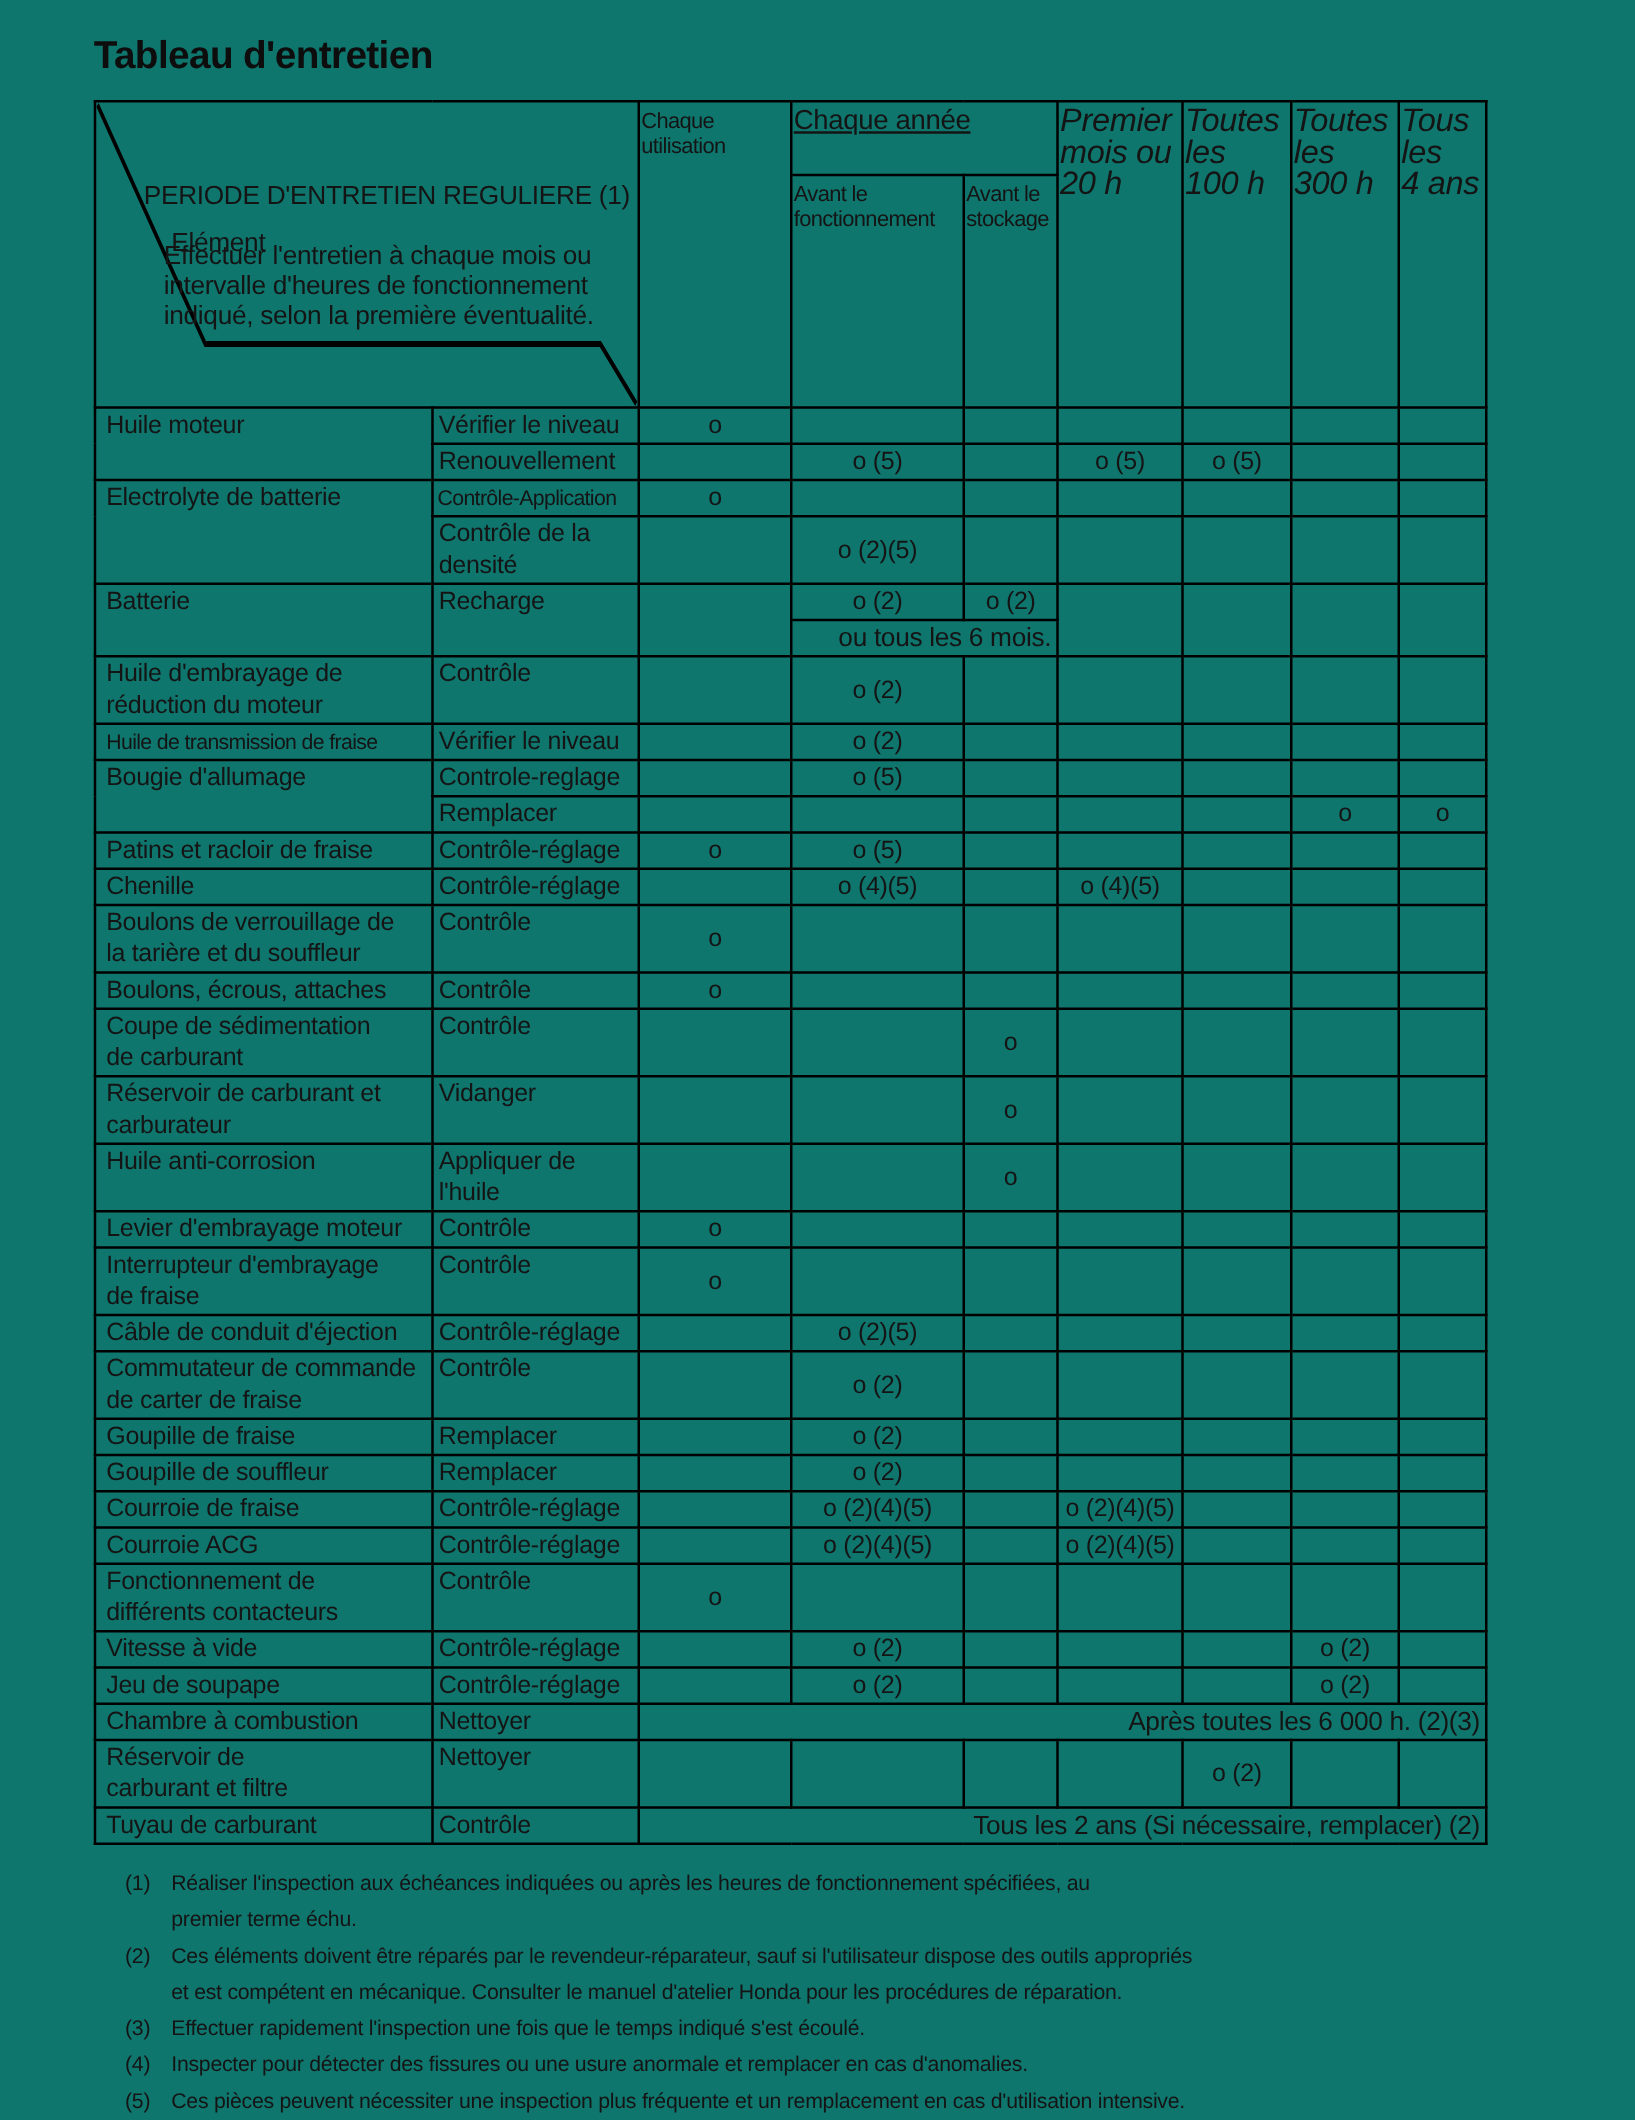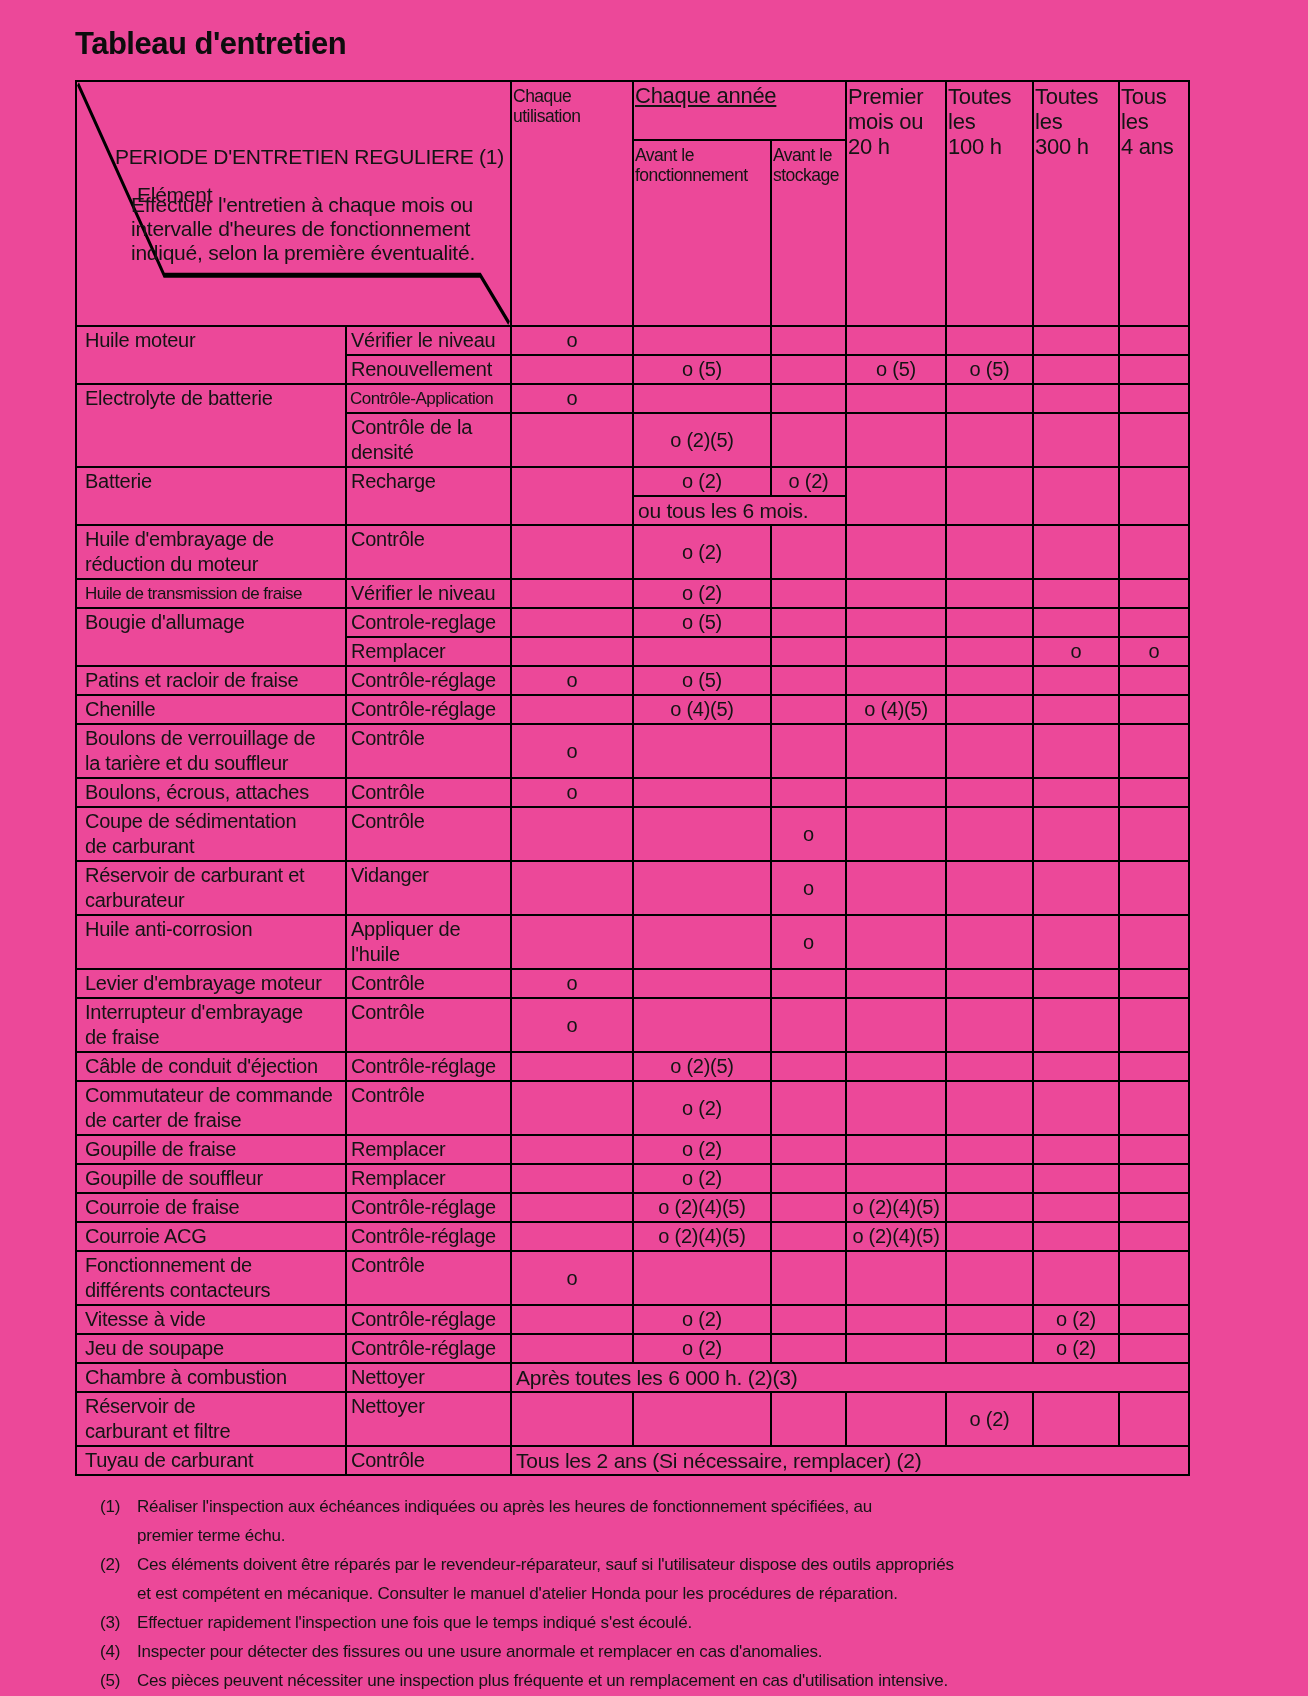--- a/index.html
+++ b/index.html
@@ -1,21 +1,21 @@
 <!DOCTYPE html>
 <html><head>
 <meta charset="utf-8">
 <style>
   html,body{margin:0;padding:0;background:#fff;}
   .page{
     position:relative;
     width:1308px;height:1696px;
     box-sizing:border-box;
     padding:26px 0 0 75px;
-    background:#ec4899;
+    background:#0f766e;
     color:#141414;
     font-family:"Liberation Sans","DejaVu Sans",sans-serif;
     overflow:hidden;
   }
   h1.title{
     margin:0 0 18px 0;
     font-size:31px;
     font-weight:bold;
     letter-spacing:-0.5px;
     color:#0d0d0d;
@@ -33,41 +33,41 @@
   }
   
   td.item{border-right:none;}
   td.op{border-left:none;}
   th.corner{border-right:2px solid #000;}
 
   thead th{vertical-align:top;text-align:left;white-space:pre-line;padding:2px 1px;}
   tr.hr1{height:30px;}
   tr.hr2{height:97px;}
   th.yearhdr{font-size:22px;line-height:26px;padding-top:1px;text-decoration:underline;}
-  th.bighdr{font-size:22px;line-height:25px;padding-top:2px;}
+  th.bighdr{font-size:26px;line-height:25px;padding-top:2px;font-style:italic;}
   th.smallhdr{font-size:17.5px;letter-spacing:-0.5px;line-height:20px;padding-top:4px;}
 
   th.corner{position:relative;padding:0;text-align:left;margin-top:29px;}
   .corner-svg{position:absolute;left:0;top:0;width:100%;height:100%;}
   .period{position:relative;font-size:21px;line-height:24px;padding-top:3px;}
   .p-title{margin-left:38px;}
   .p-text{margin-left:54px;white-space:pre-line;}
   .element-label{position:absolute;left:60px;top:101px;font-size:21px;}
 
   tbody tr{height:29px;}
   tbody td{
     font-size:20px;
     line-height:25px;
     padding:1px 4px;
     white-space:pre-line;
   }
   td.item{vertical-align:top;text-align:left;padding-left:8px;}
   td.op{vertical-align:top;text-align:left;padding-left:4px;}
   td.mark{text-align:center;vertical-align:middle;}
-  td.span{text-align:left;vertical-align:middle;font-size:21px;border-radius:11px;}
+  td.span{text-align:right;vertical-align:middle;font-size:21px;border-radius:11px;}
   td.fit{font-size:17px;letter-spacing:-0.5px;white-space:nowrap;overflow:visible;}
   td.op.fit{padding-left:3px;}
 
   ol.footnotes{
     list-style:none;
     margin:16px 0 0 25px;
     padding:0;
     width:1120px;
     font-size:17px;
     line-height:29px;

